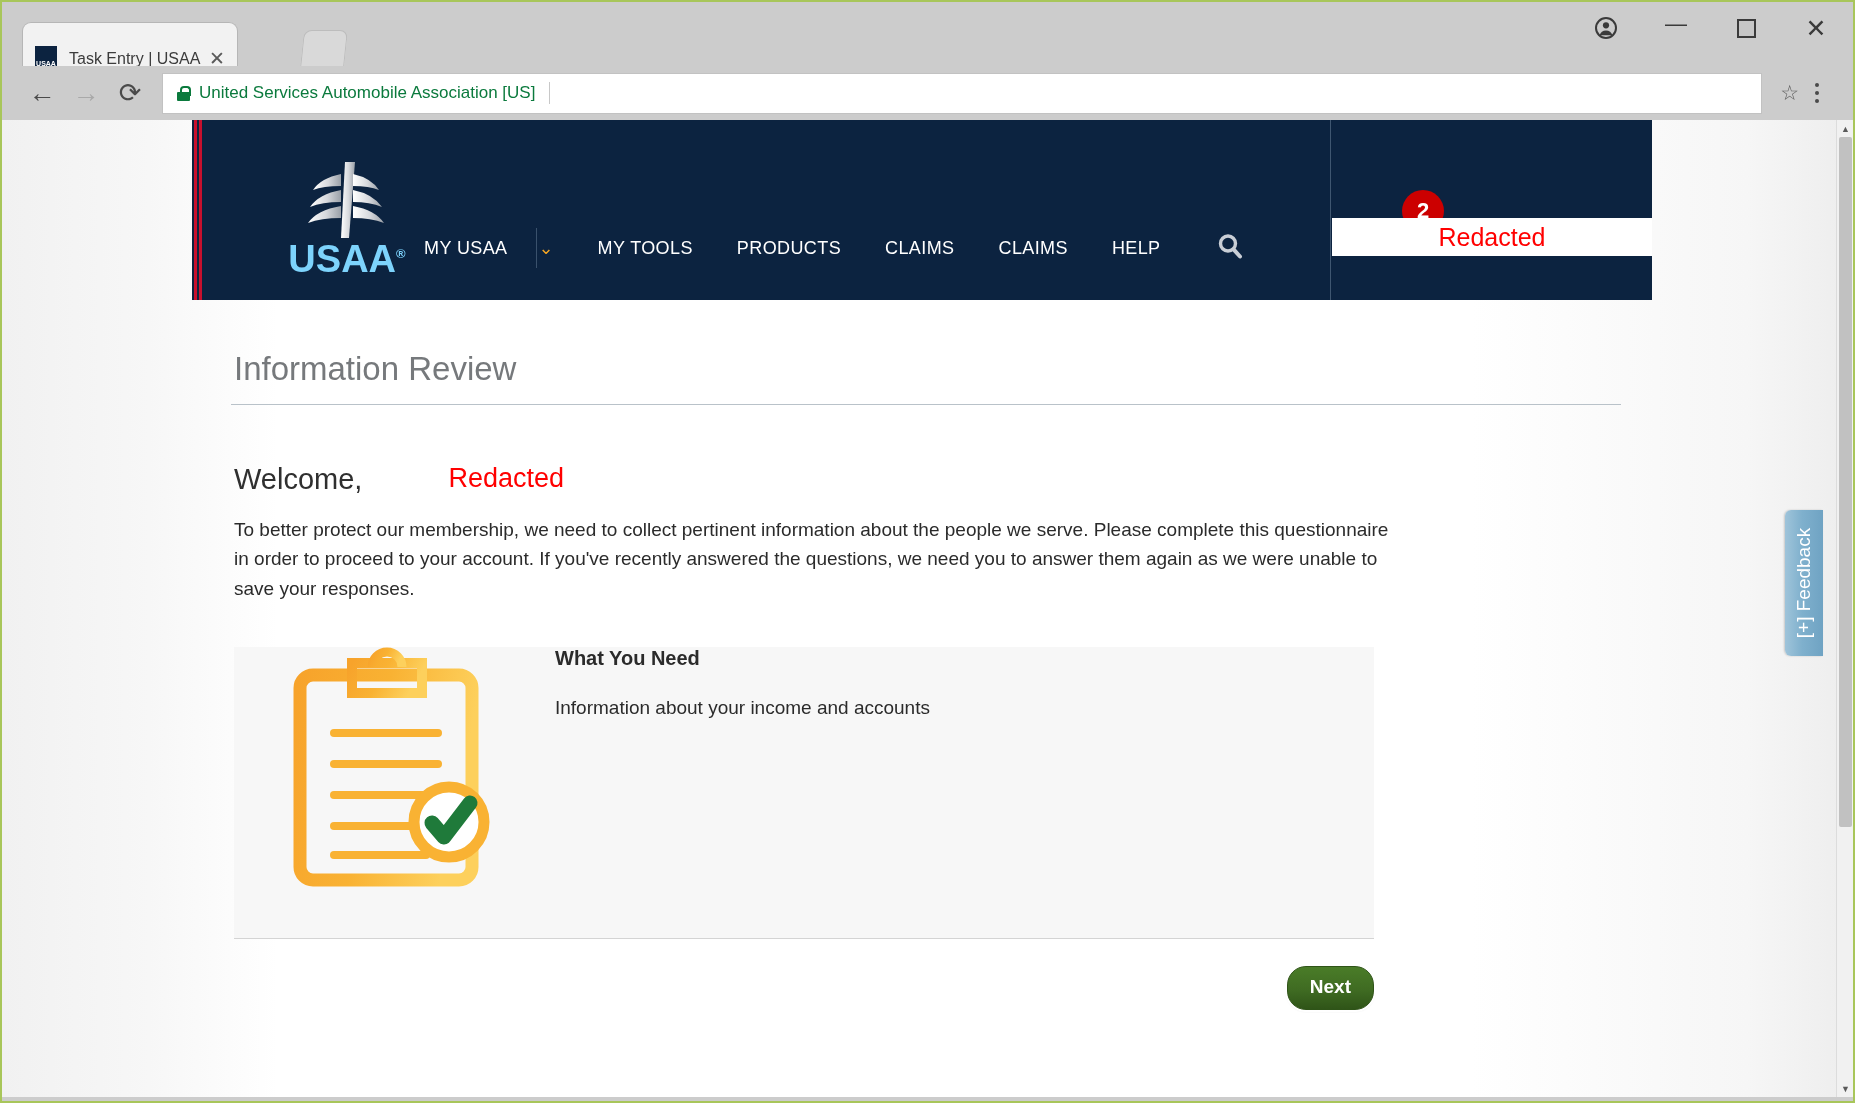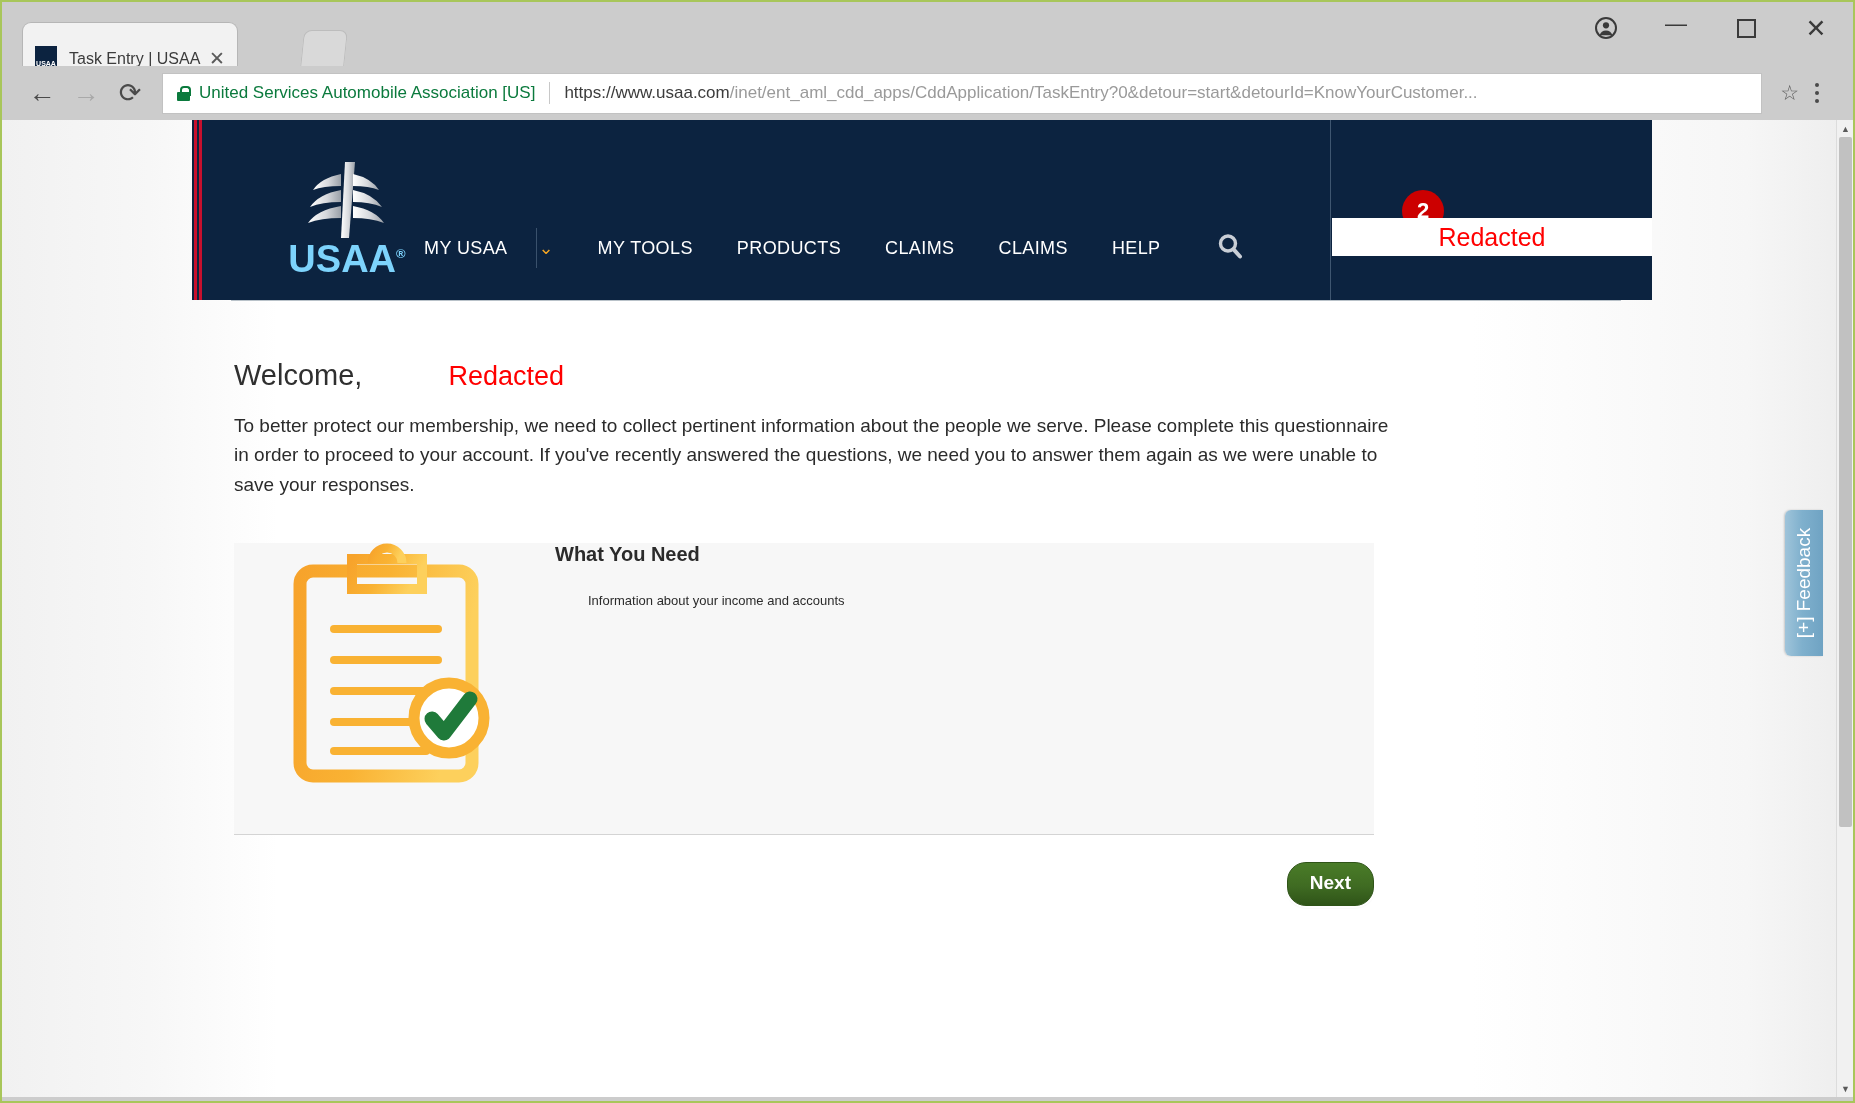--- a/index.html
+++ b/index.html
@@ -311,21 +311,21 @@
     padding-bottom: 16px;
   }
   #title-rule {
     height: 1px;
     background: #b9c2c9;
     width: 1390px;
     margin-left: -3px;
   }
   #welcome-row {
     margin-top: 58px;
-    display: flex; align-items: flex-end;
+    display: flex; align-items: flex-start;
   }
   #welcome-label {
     font-size: 29px;
     color: #2f2f2f;
   }
   #welcome-redacted {
     margin-left: 86px;
     font-size: 27px;
     color: #ff0000;
   }
@@ -350,23 +350,22 @@
     margin-left: 54px;
     flex: 1 1 auto;
   }
   #need-title {
     font-size: 20px;
     font-weight: bold;
     color: #2b2b2b;
   }
   #need-body {
     margin-top: 27px;
-    font-size: 13px;
+    font-size: 19px;
     color: #2b2b2b;
-    margin-left: 33px;
   }
   #footer-actions {
     width: 1140px;
     display: flex; justify-content: flex-end;
     margin-top: 27px;
   }
   #next-button {
     min-width: 82px;
     padding: 9px 22px 11px;
     border-radius: 19px;
@@ -460,21 +459,20 @@
   <div id="toolbar">
 
     <div class="navbtn" id="back-button">←</div>
     <div class="navbtn" id="forward-button">→</div>
     <div class="navbtn" id="reload-button">⟳</div>
 
     <div id="omnibox">
       <span id="lock-icon"></span>
       <span id="site-identity">United Services Automobile Association [US]</span>
       <span id="omnibox-sep"></span>
-      <span id="url-text"><span class="url-host">https://www.usaa.com</span><span>/inet/ent_aml_cdd_apps/CddApplication/TaskEntry?0&amp;detour=start&amp;detourId=KnowYourCustomer...</span></span>
     </div>
 
     <div id="star-icon">☆</div>
     <div id="menu-button">
         <i></i>
         <i></i>
         <i></i>
       </div>
   </div>
 
@@ -527,20 +525,21 @@
 
         <div id="alert-badge">2</div>
 
         <div id="redacted-header-band">
           <span id="redacted-header-text">Redacted</span>
         </div>
       </div>
 
       <div id="content">
 
+        <h1 id="page-title">Information Review</h1>
         <div id="title-rule"></div>
 
         <div id="welcome-row">
           <span id="welcome-label">Welcome,</span>
           <span id="welcome-redacted">Redacted</span>
         </div>
 
         <p id="intro-paragraph">To better protect our membership, we need to collect pertinent information about the people we serve. Please complete this questionnaire in order to proceed to your account. If you've recently answered the questions, we need you to answer them again as we were unable to save your responses.</p>
 
         <div id="need-card">

